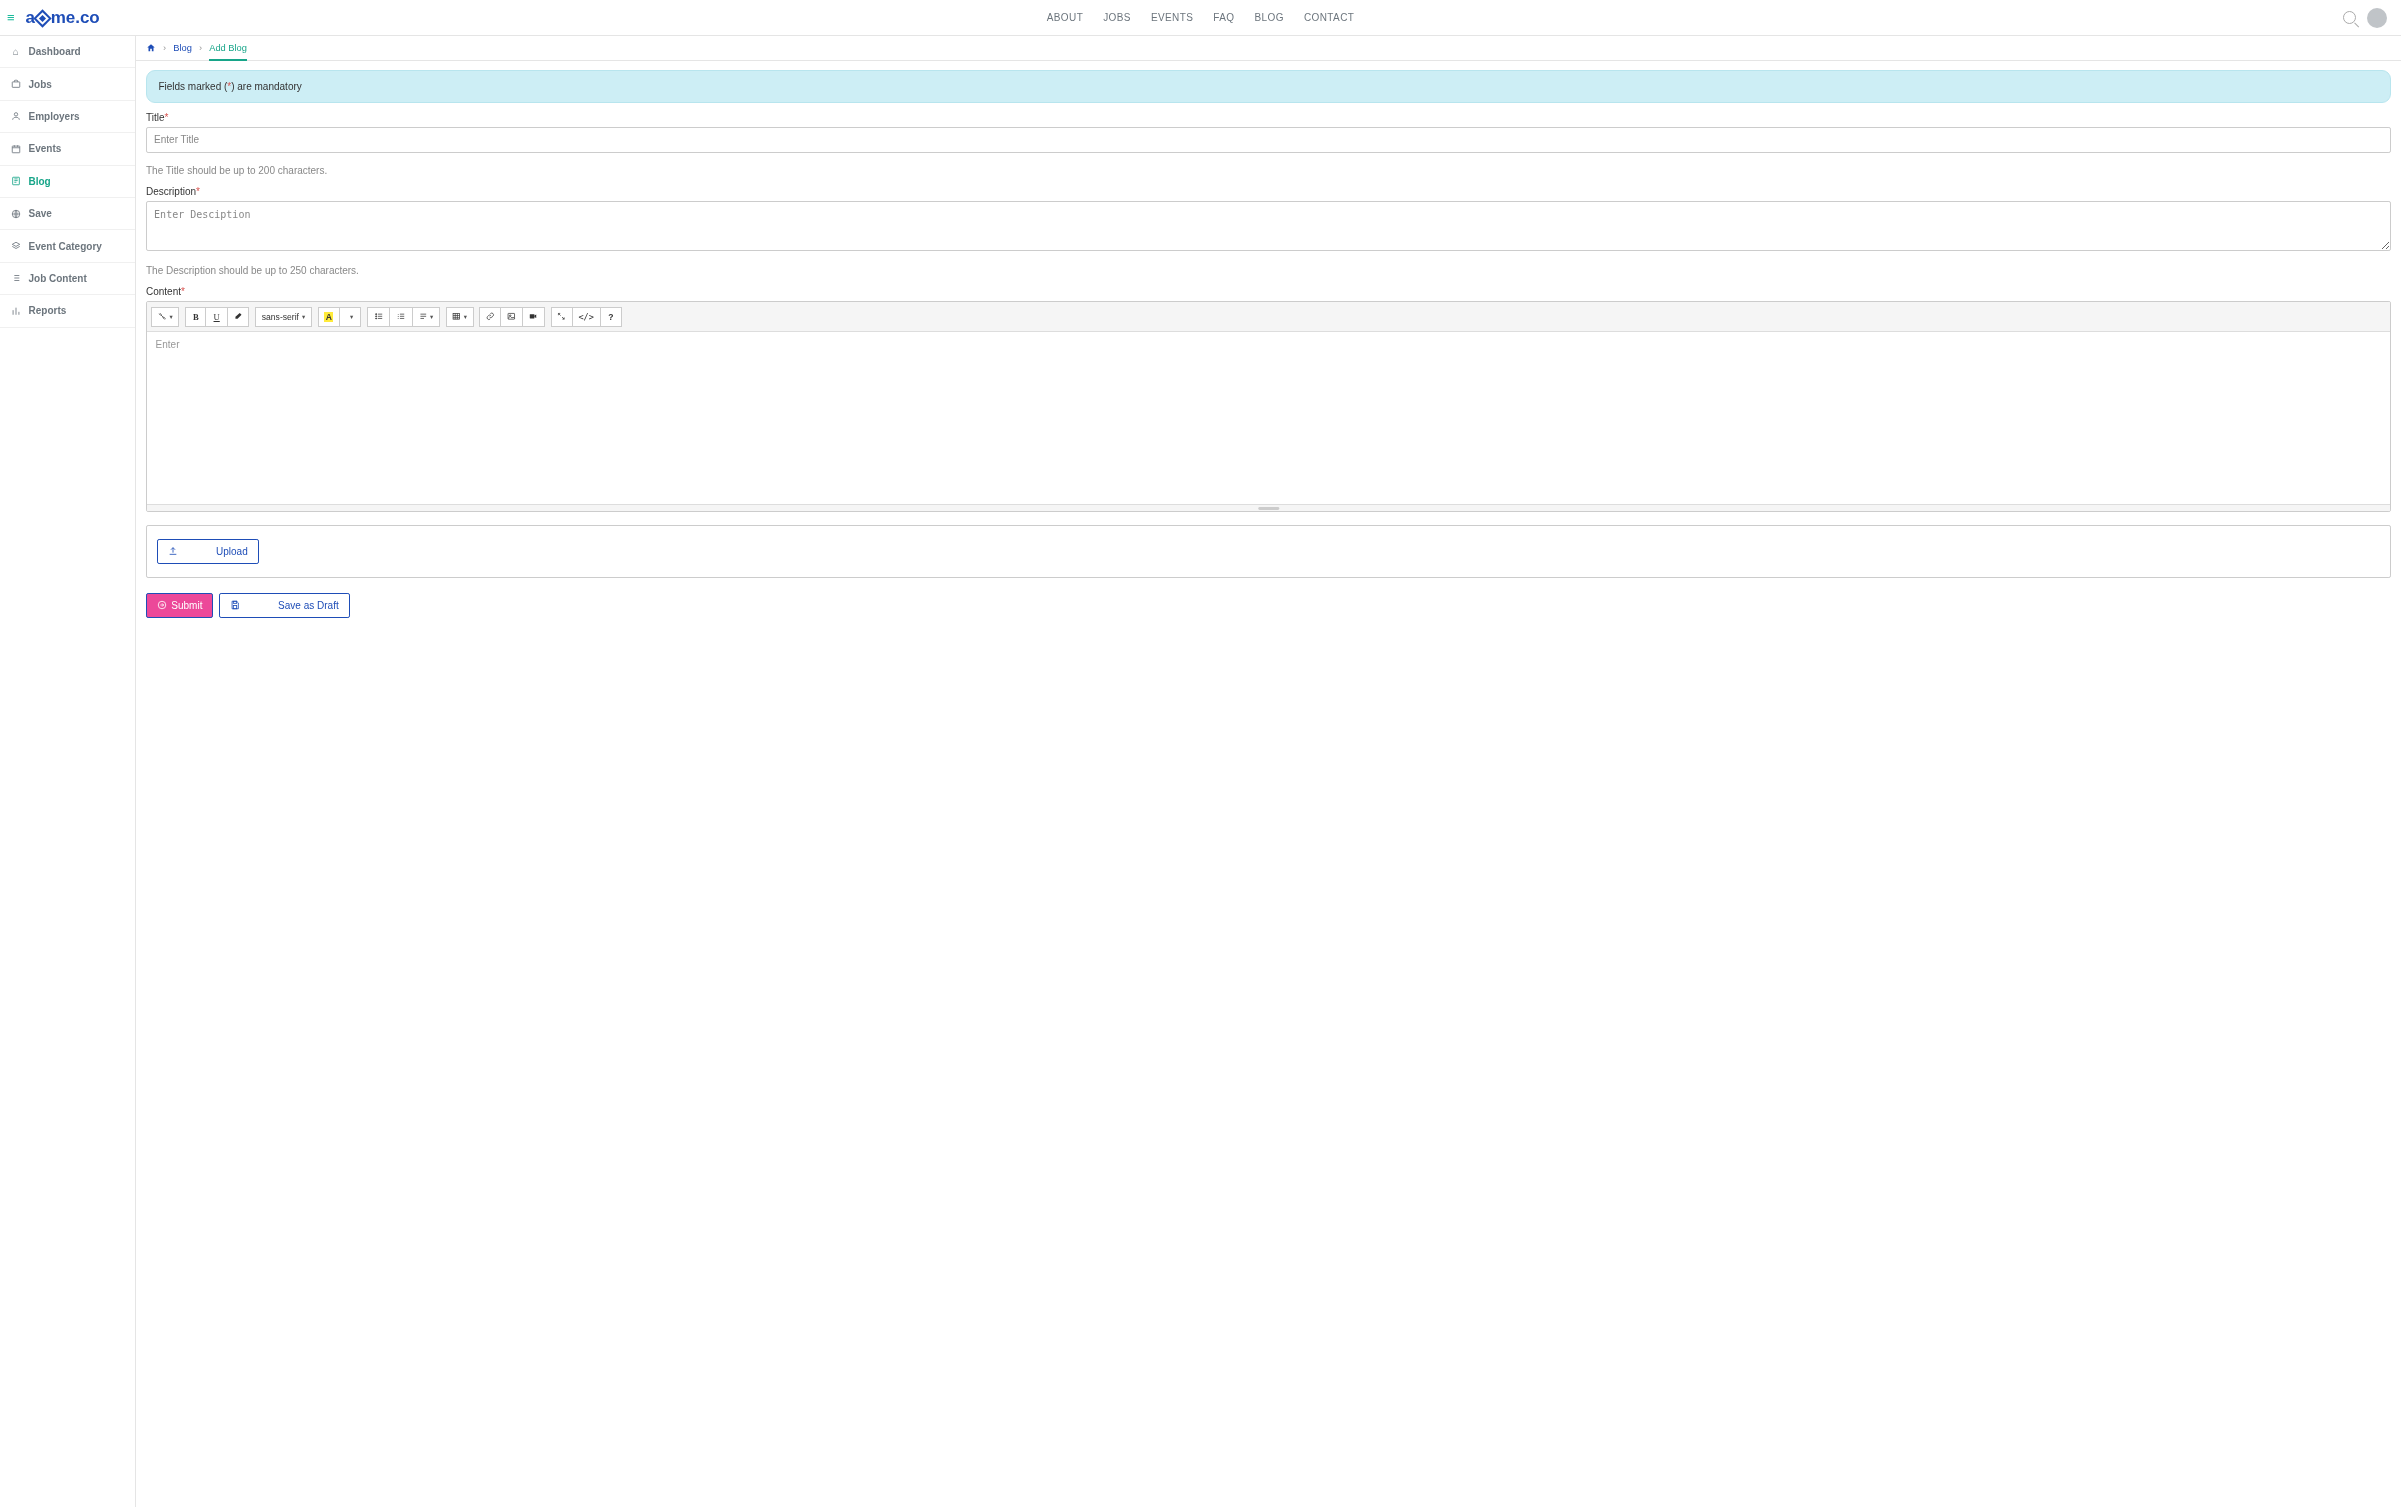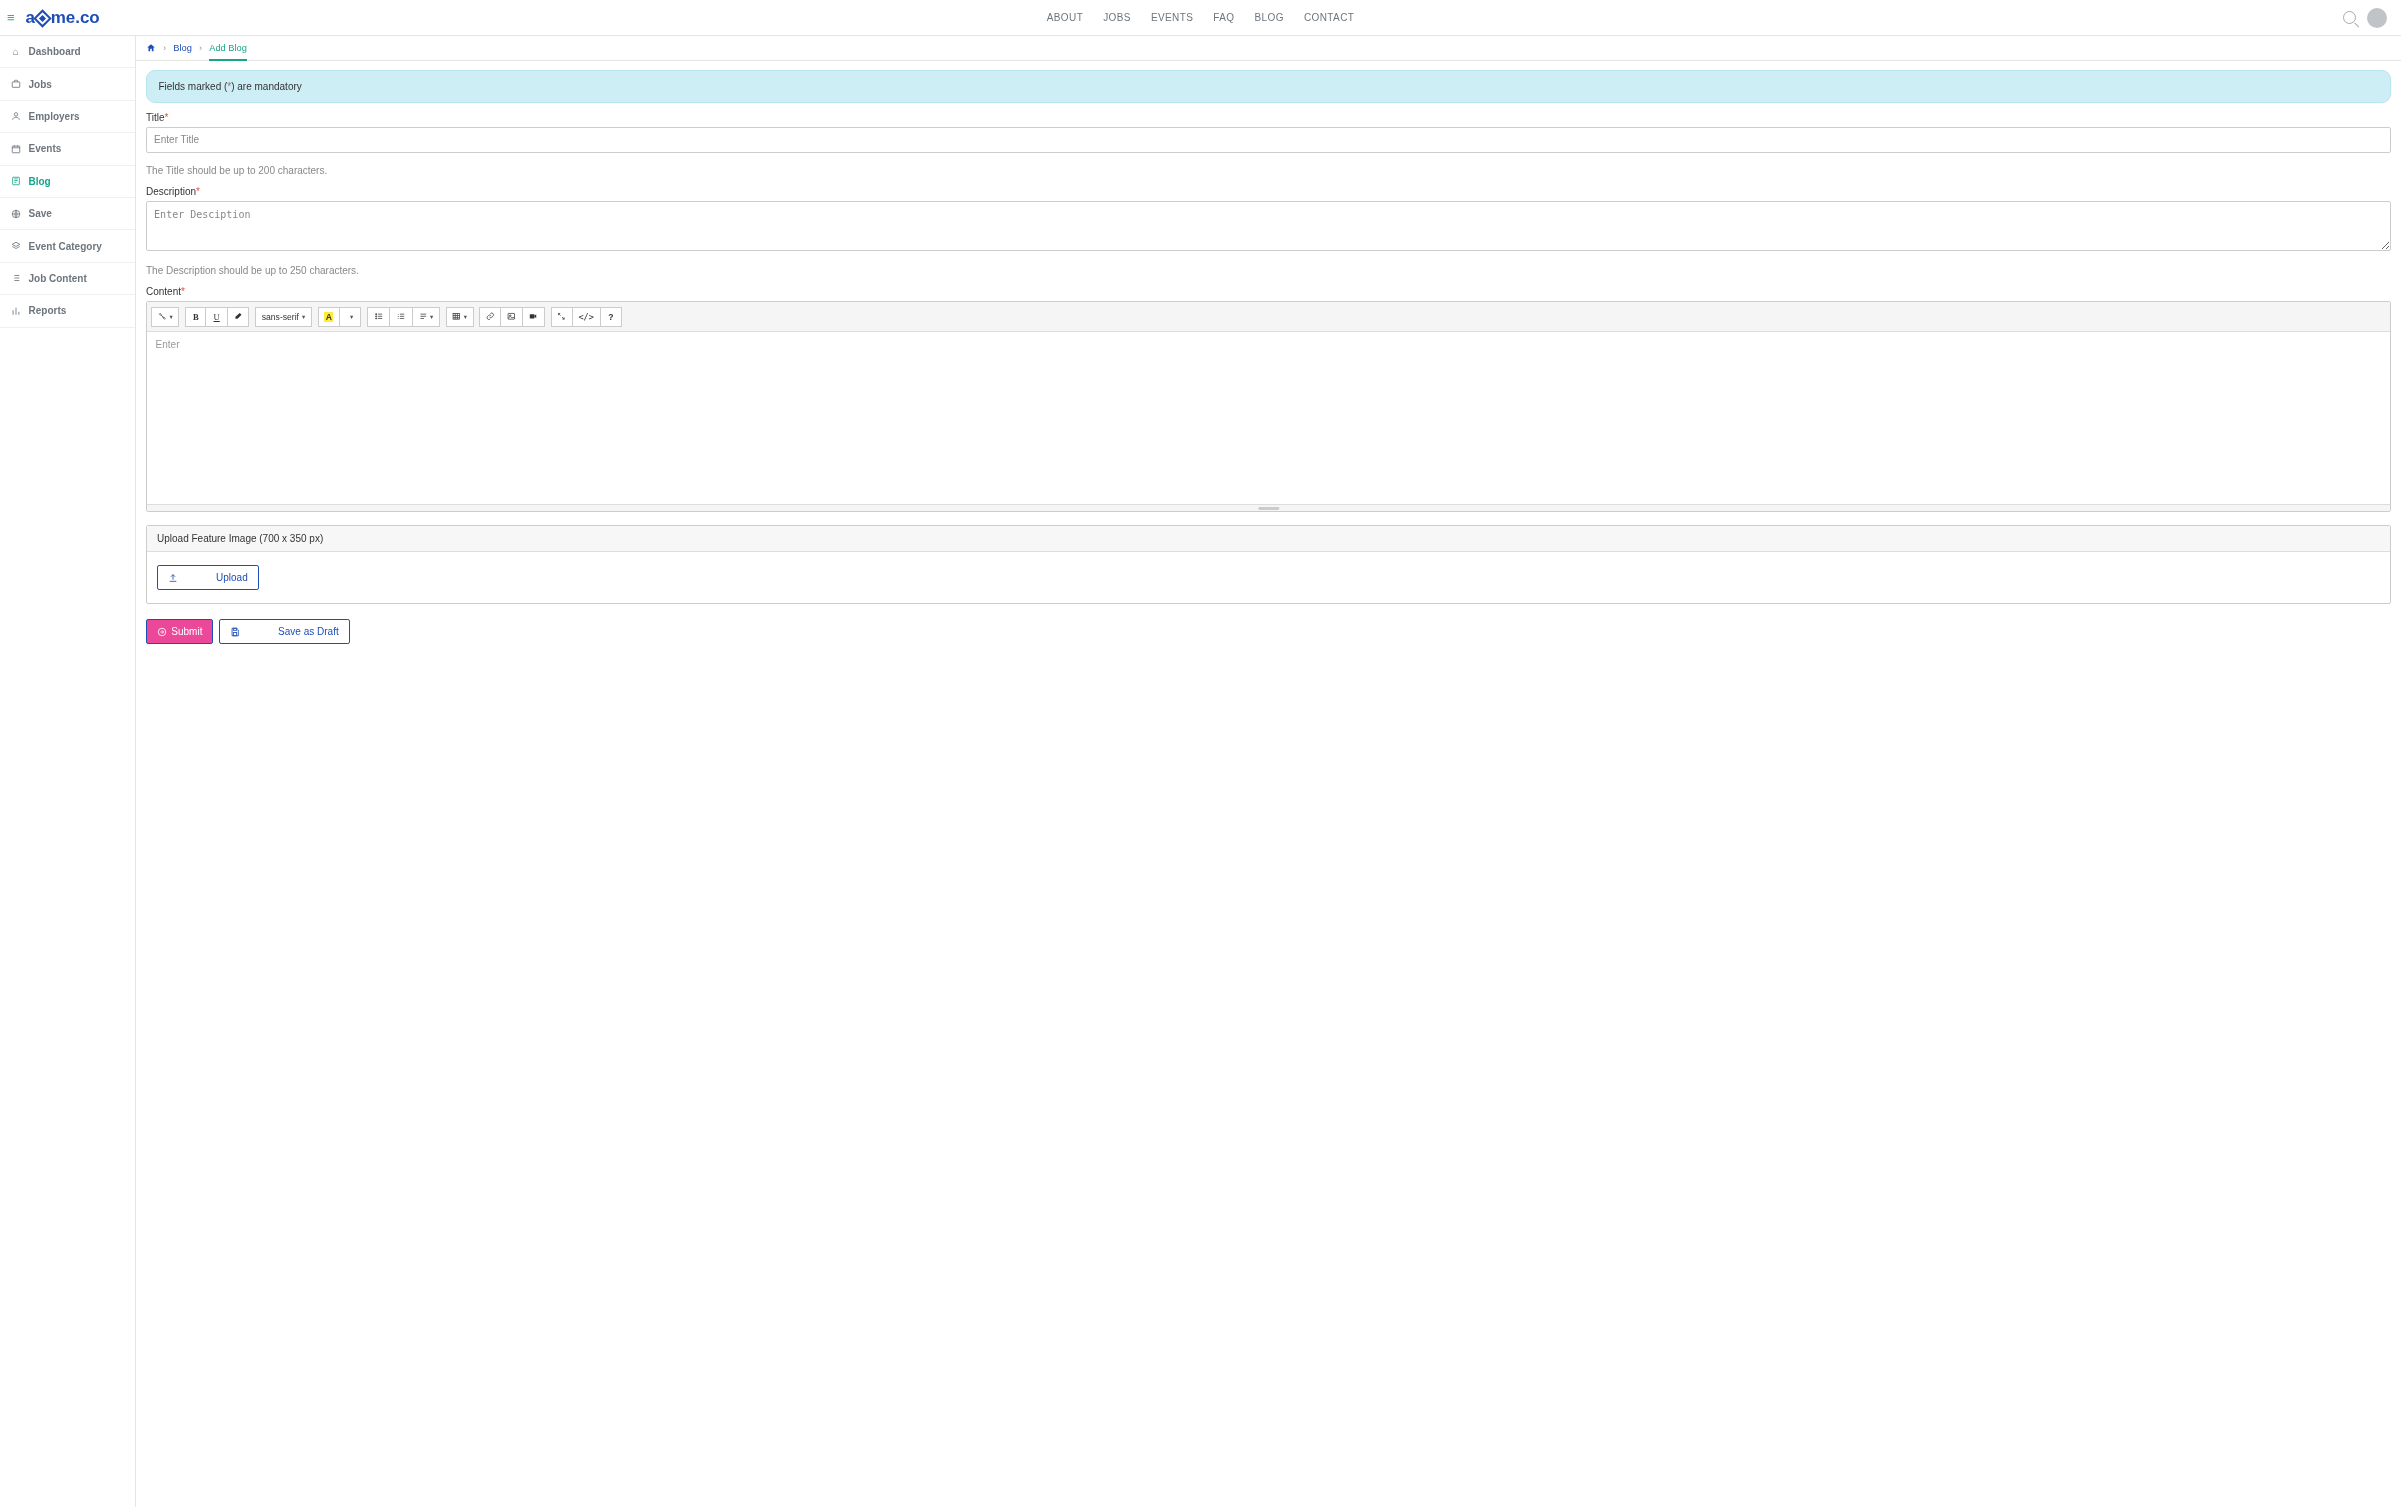--- a/index.html
+++ b/index.html
@@ -284,21 +284,20 @@
                   <b>?</b>
                 </span>
             </div>
           </div>
           <div class="editor-body">Enter</div>
           <div class="editor-foot"></div>
         </div>
       </div>
 
       <div class="panel">
-        <div class="panel-head">Upload Feature Image (700 x 350 px)</div>
         <div class="panel-body">
           <span class="btn btn-outline-primary">
             <svg width="10" height="10" viewBox="0 0 24 24" fill="none" stroke="currentColor" stroke-width="2">
                 <path d="M12 16V4M7 9l5-5 5 5M4 20h16"></path>
               </svg>
             <span>Upload</span>
           </span>
         </div>
       </div>
 

